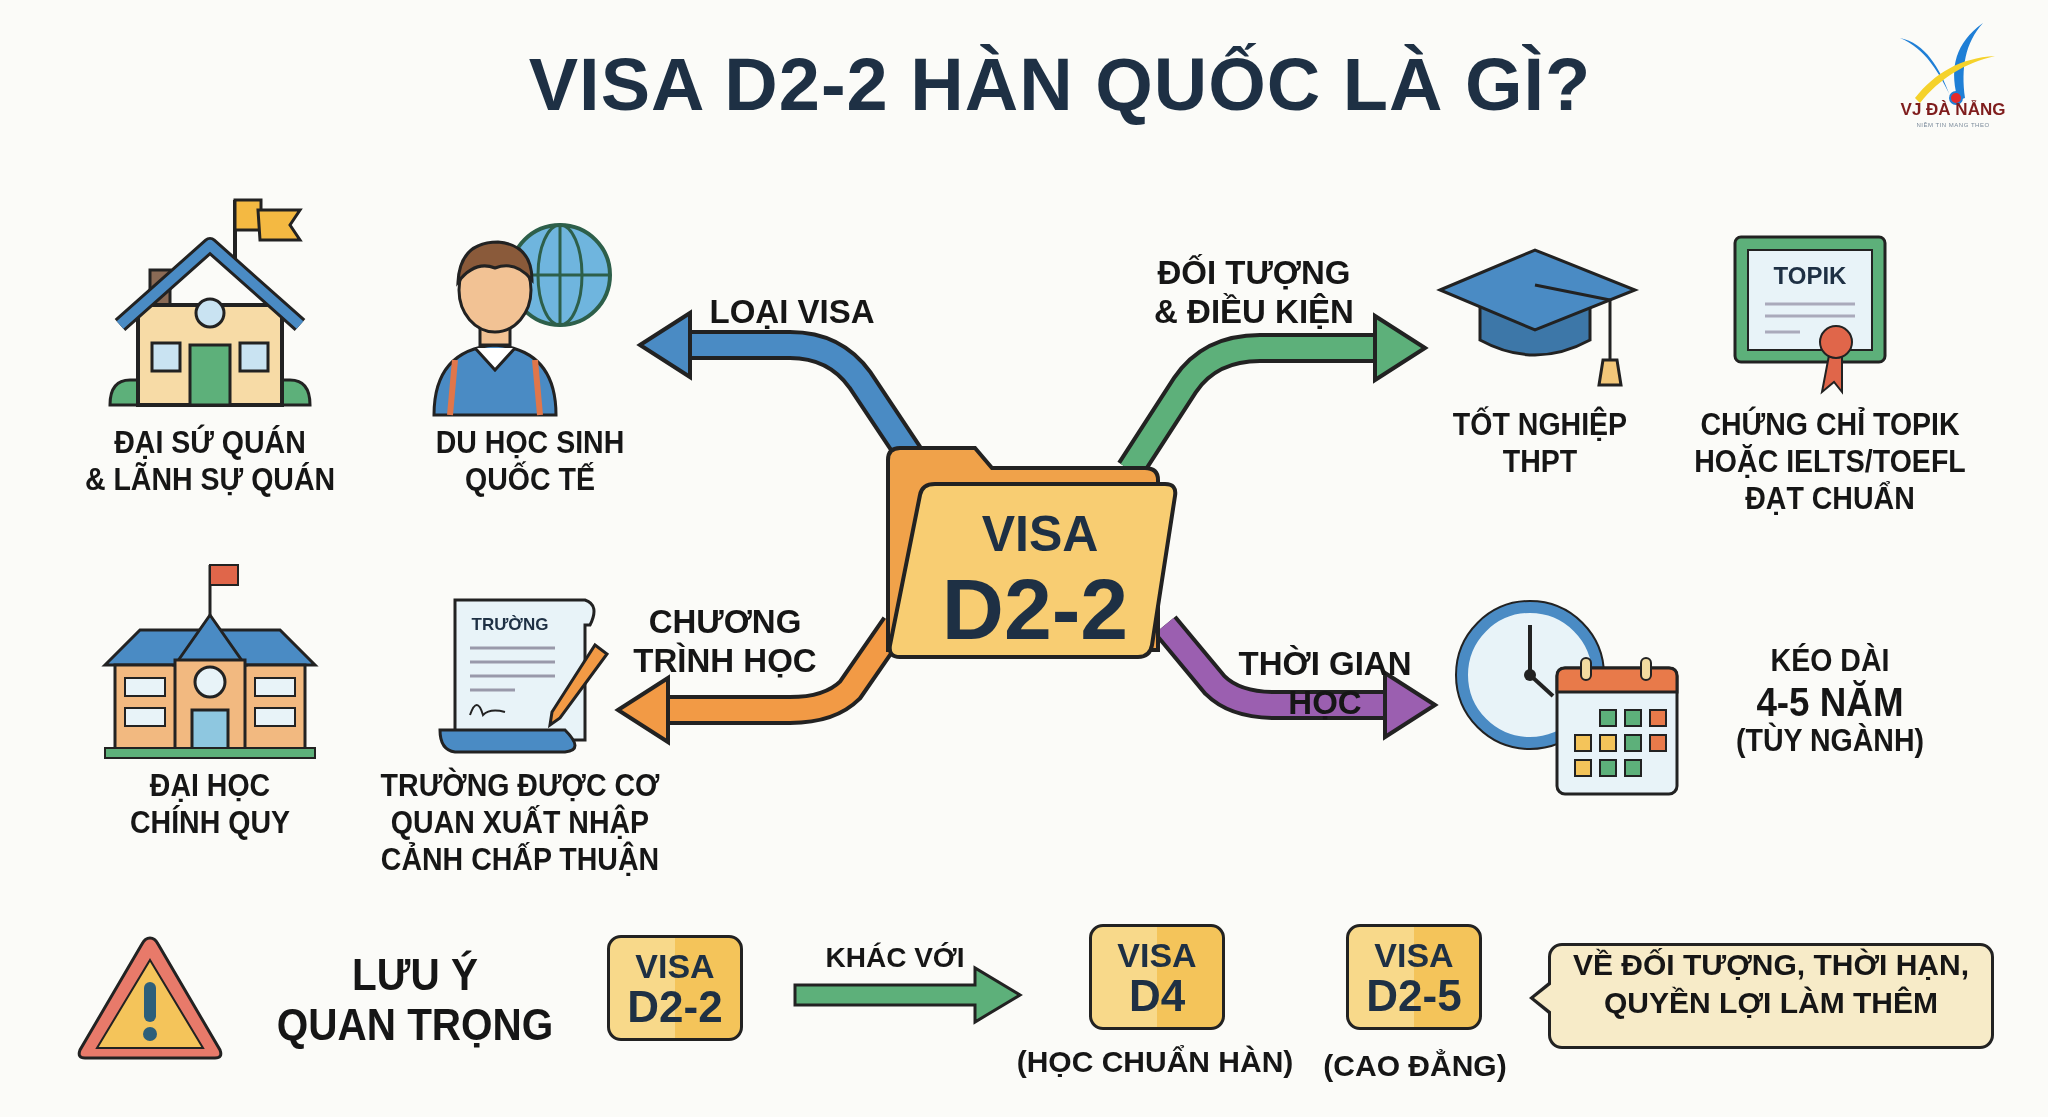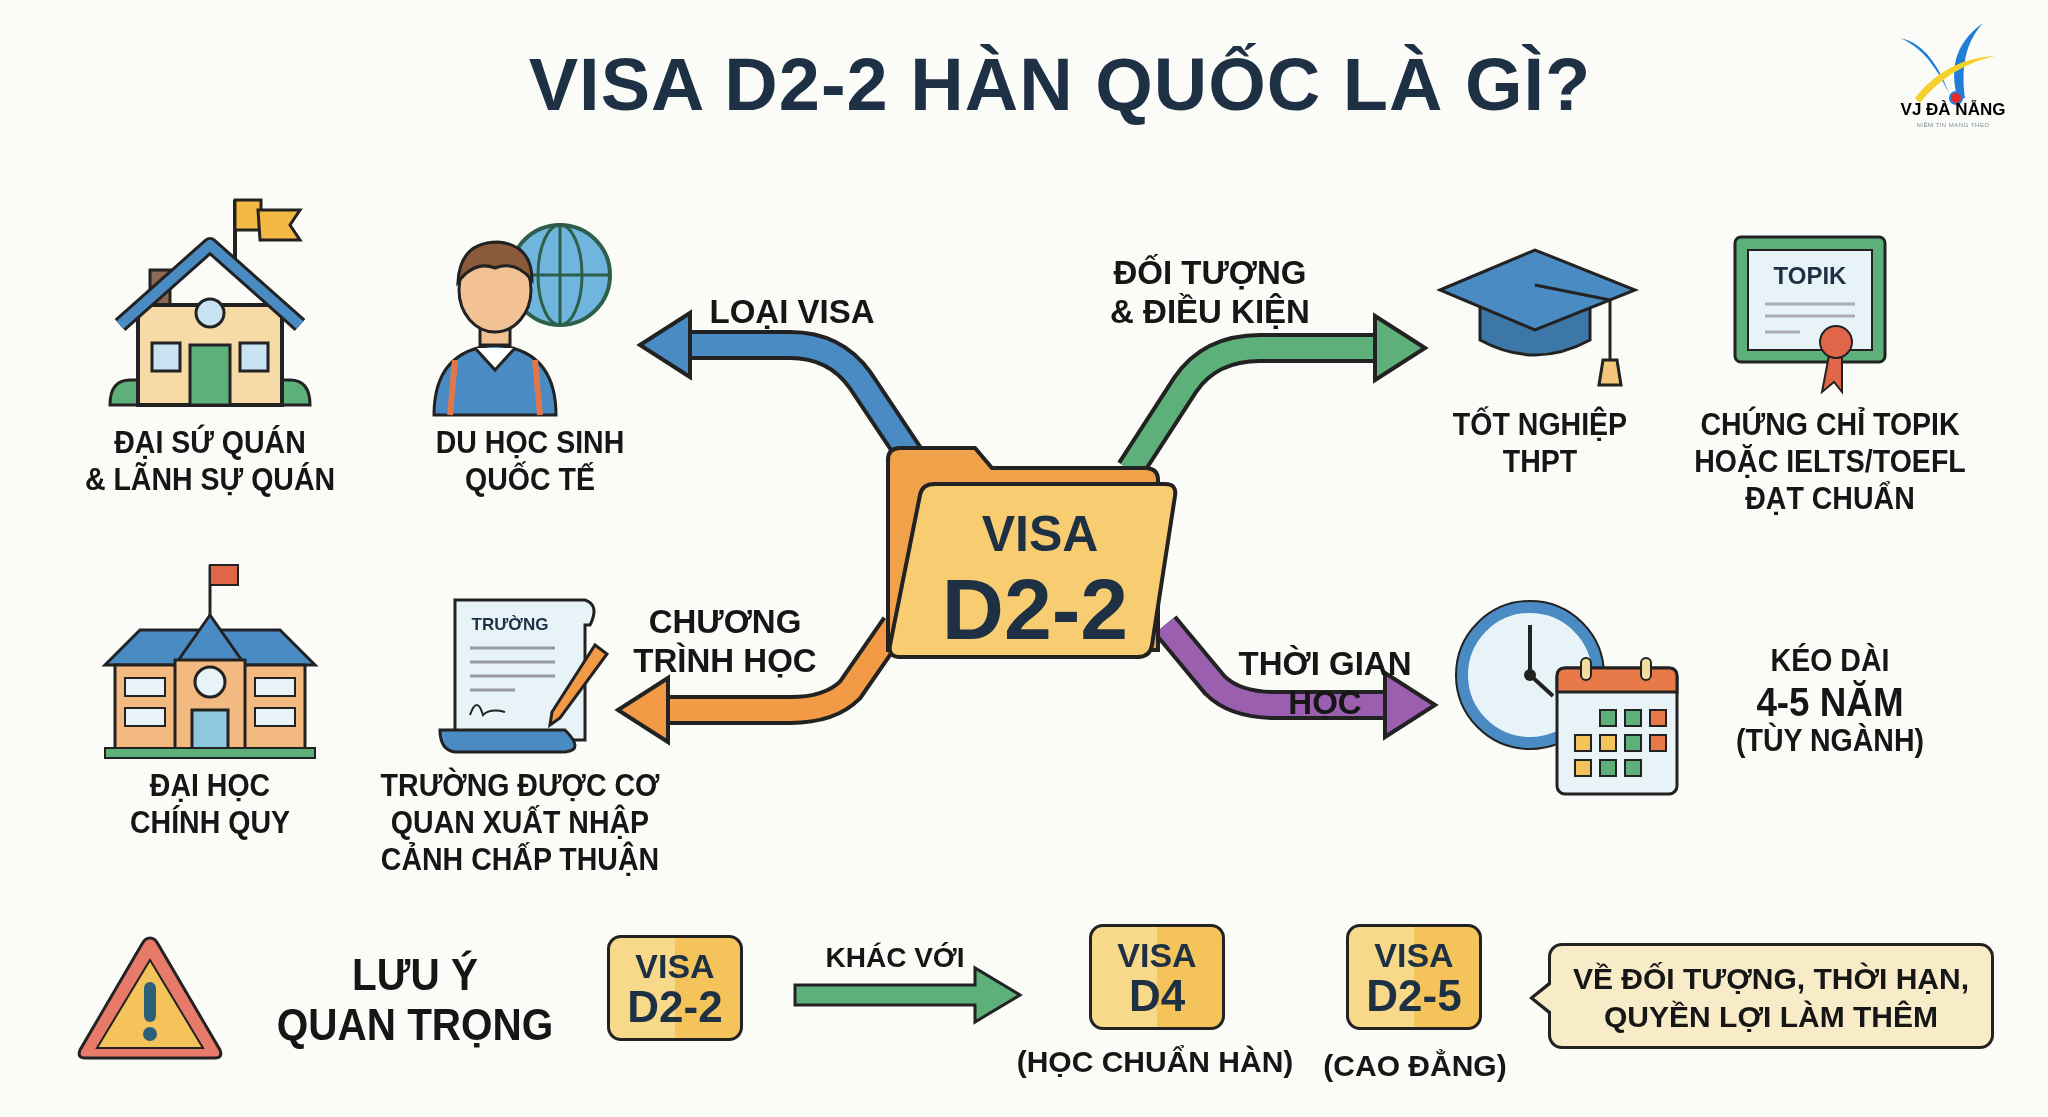--- a/index.html
+++ b/index.html
@@ -18,37 +18,37 @@
     position: absolute; text-align: center; font-weight: 700;
     font-size: 31px; line-height: 37px; color: #161616; white-space: pre-line;
     transform: scaleX(0.92);
   }
   .branch {
     position: absolute; font-weight: 700; font-size: 33px; line-height: 39px;
     text-align: center; white-space: pre-line; color: #161616;
   }
   svg { position: absolute; overflow: visible; }
   .logo-text { position:absolute; left:1888px; top:100px; width:130px; text-align:center;
-    font-size:17px; font-weight:700; color:#000000; }
+    font-size:17px; font-weight:700; color:#7f1d1d; }
   .logo-sub { position:absolute; left:1888px; top:122px; width:130px; text-align:center;
     font-size:6px; color:#7a8a9a; letter-spacing:0.5px; }
   .folder-text { position:absolute; text-align:center; font-weight:700; color:#1e3044; }
   .badge {
     position: absolute; width: 130px; height: 100px; border: 3px solid #222;
     border-radius: 14px; background: linear-gradient(90deg,#f8d98a 0 50%,#f4c45a 50% 100%);
     text-align: center; font-weight: 700; color: #1e3044;
   }
   .badge .l1 { font-size: 34px; line-height: 36px; margin-top: 10px; display:block; }
   .badge .l2 { font-size: 44px; line-height: 46px; display:block; }
   .sub { position:absolute; font-size: 30px; font-weight:700; text-align:center; color:#161616; }
   .callout {
     position:absolute; left:1548px; top:943px; width:446px; height:106px;
     background:#f7ebc8; border:3px solid #222; border-radius:14px;
     text-align:center; font-weight:700; font-size:30px; line-height:38px; color:#161616;
-    box-sizing: border-box; padding-top: 14px; white-space: pre-line;
+    box-sizing: border-box; white-space: pre-line;
   }
   .callout:before {
     content:""; position:absolute; left:-22px; top:34px;
     border-top:18px solid transparent; border-bottom:18px solid transparent; border-right:22px solid #222;
   }
   .callout:after {
     content:""; position:absolute; left:-17px; top:37px;
     border-top:15px solid transparent; border-bottom:15px solid transparent; border-right:19px solid #f7ebc8;
   }
 </style>
@@ -85,21 +85,21 @@
 </svg>
 
 <svg style="left:880px;top:440px;" width="300" height="230" viewBox="0 0 300 230">
   <path d="M8 20 Q8 8 20 8 L95 8 L112 28 L265 28 Q278 28 278 40 L278 210 L8 210Z" fill="#f0a24a" stroke="#222" stroke-width="4"></path>
   <path d="M40 55 Q42 44 55 44 L285 44 Q297 44 295 56 L272 205 Q270 217 258 217 L20 217 Q8 217 10 205Z" fill="#f8cd72" stroke="#222" stroke-width="4"></path>
 </svg>
 <div class="folder-text" style="left:920px;top:505px;width:240px;font-size:50px;">VISA</div>
 <div class="folder-text" style="left:905px;top:560px;width:260px;font-size:86px;">D2-2</div>
 
 <div class="branch" style="left:672px;top:292px;width:240px;">LOẠI VISA</div>
-<div class="branch" style="left:1080px;top:253px;width:260px;">ĐỐI TƯỢNG
+<div class="branch" style="left:1124px;top:253px;width:260px;">ĐỐI TƯỢNG
 &amp; ĐIỀU KIỆN</div>
 <div class="branch" style="left:610px;top:602px;width:230px;">CHƯƠNG
 TRÌNH HỌC</div>
 <div class="branch" style="left:1215px;top:608px;width:220px;margin-top:36px;">THỜI GIAN
 HỌC</div>
 
 <svg style="left:100px;top:195px;" width="220" height="215" viewBox="0 0 220 215">
   <line x1="135" y1="5" x2="135" y2="70" stroke="#222" stroke-width="4"></line>
   <rect x="135" y="5" width="26" height="30" fill="#f4b942" stroke="#222" stroke-width="3"></rect>
   <path d="M158 15 L200 15 L190 30 L200 45 L160 45Z" fill="#f4b942" stroke="#222" stroke-width="3"></path>

